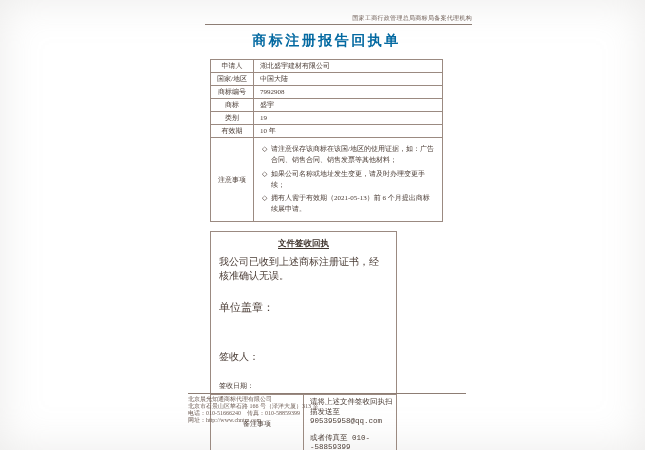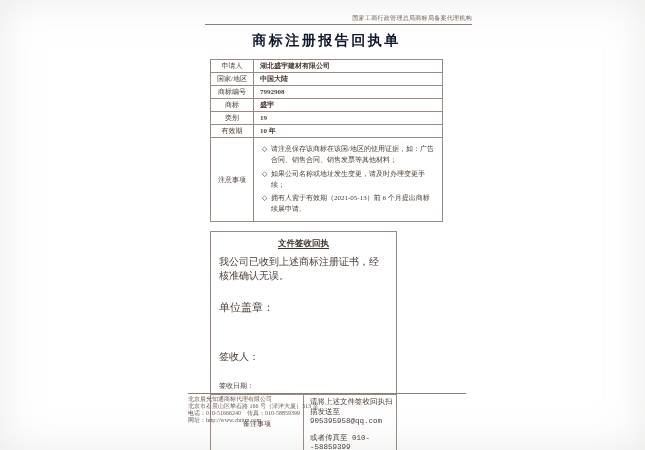--- a/index.html
+++ b/index.html
@@ -19,29 +19,29 @@
     position:absolute;top:14px;left:205px;width:267px;
     text-align:right;font-size:6px;letter-spacing:.3px;color:#6b5a52;
   }
   .header-rule{
     position:absolute;top:24px;left:205px;width:267px;height:0;
     border-top:1px solid #8d7d74;
   }
   .doc-title{
     position:absolute;top:32px;left:178px;width:297px;
     text-align:center;font-size:14px;font-weight:bold;
-    letter-spacing:2.5px;color:#0f172a;
+    letter-spacing:2.5px;color:#0369a1;
   }
   
   table{border-collapse:collapse;table-layout:fixed;}
   td{border:1px solid #9b8a81;font-size:7px;color:#4a3c35;vertical-align:middle;}
   .t1{position:absolute;top:59px;left:210px;width:233px;}
   .t2{position:absolute;top:231px;left:210px;width:187px;}
   td.lbl{width:42px;text-align:center;padding:0;margin-top:40px;}
-  td.val{text-align:left;padding:1px 3px 1px 6px;font-weight:bold;}
+  td.val{text-align:left;padding:1px 3px 1px 6px;}
   .t1 tr.simple{height:13px;}
   td.notes-cell{height:68px;vertical-align:middle;padding:3px 6px 3px 8px;}
   .note-line{display:flex;align-items:flex-start;margin:3px 0;line-height:1.55;}
   .note-line .bullet{flex:0 0 9px;color:#4a3c35;}
   .note-line .txt{flex:1;}
   
   td.receipt-cell{height:91px;vertical-align:top;padding:5px 8px 3px 8px;}
   .receipt-title{
     text-align:center;font-size:8.5px;font-weight:bold;
     text-decoration:underline;text-underline-offset:2px;

